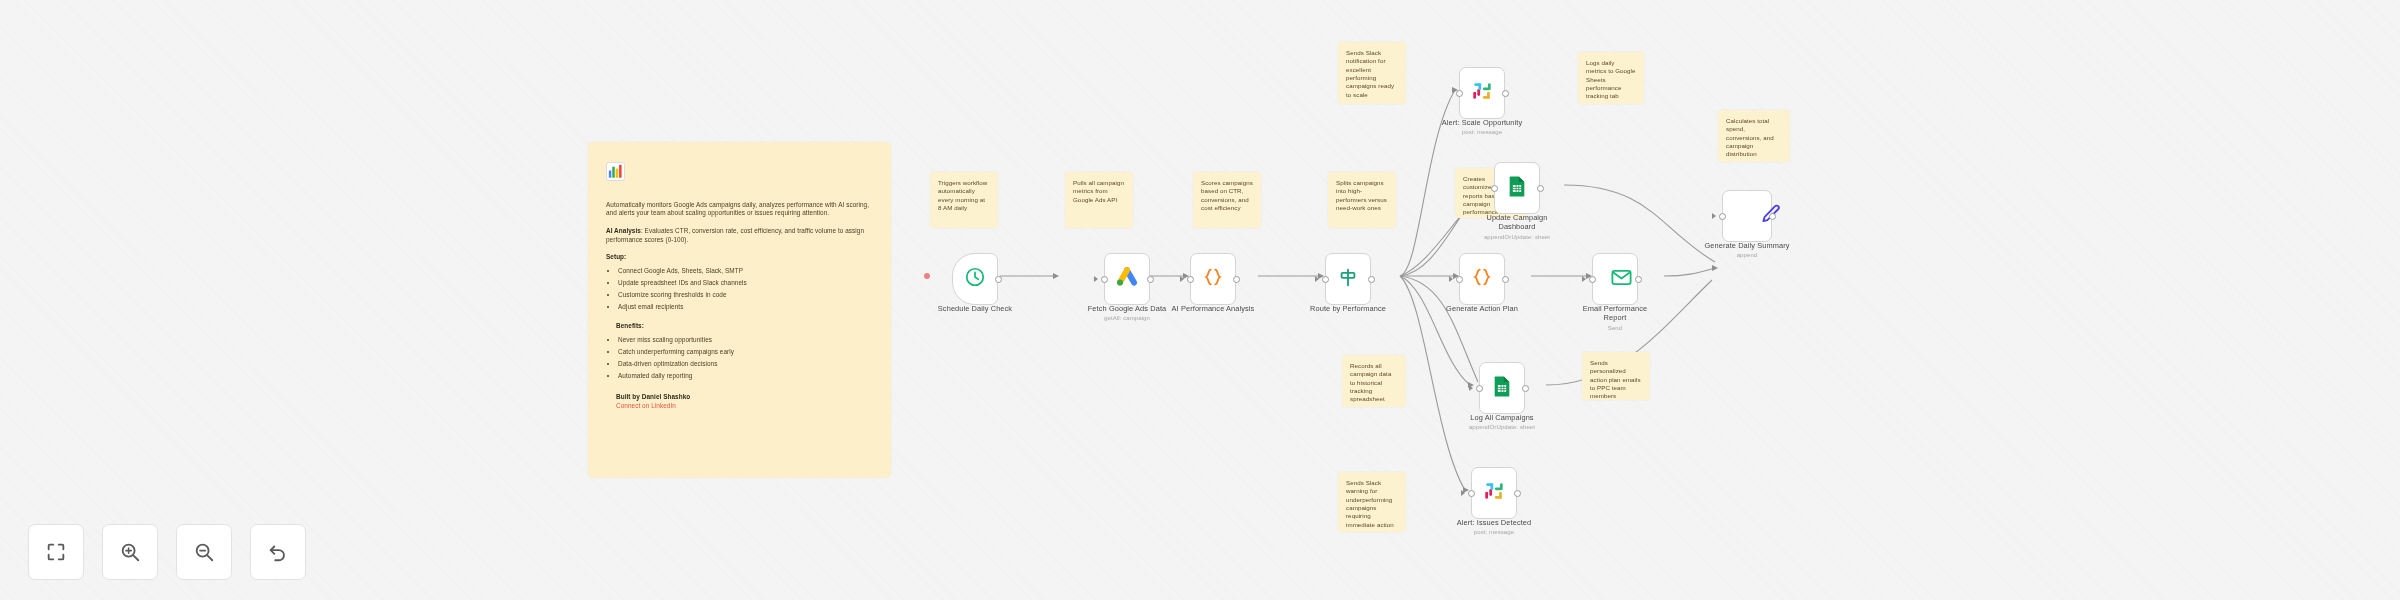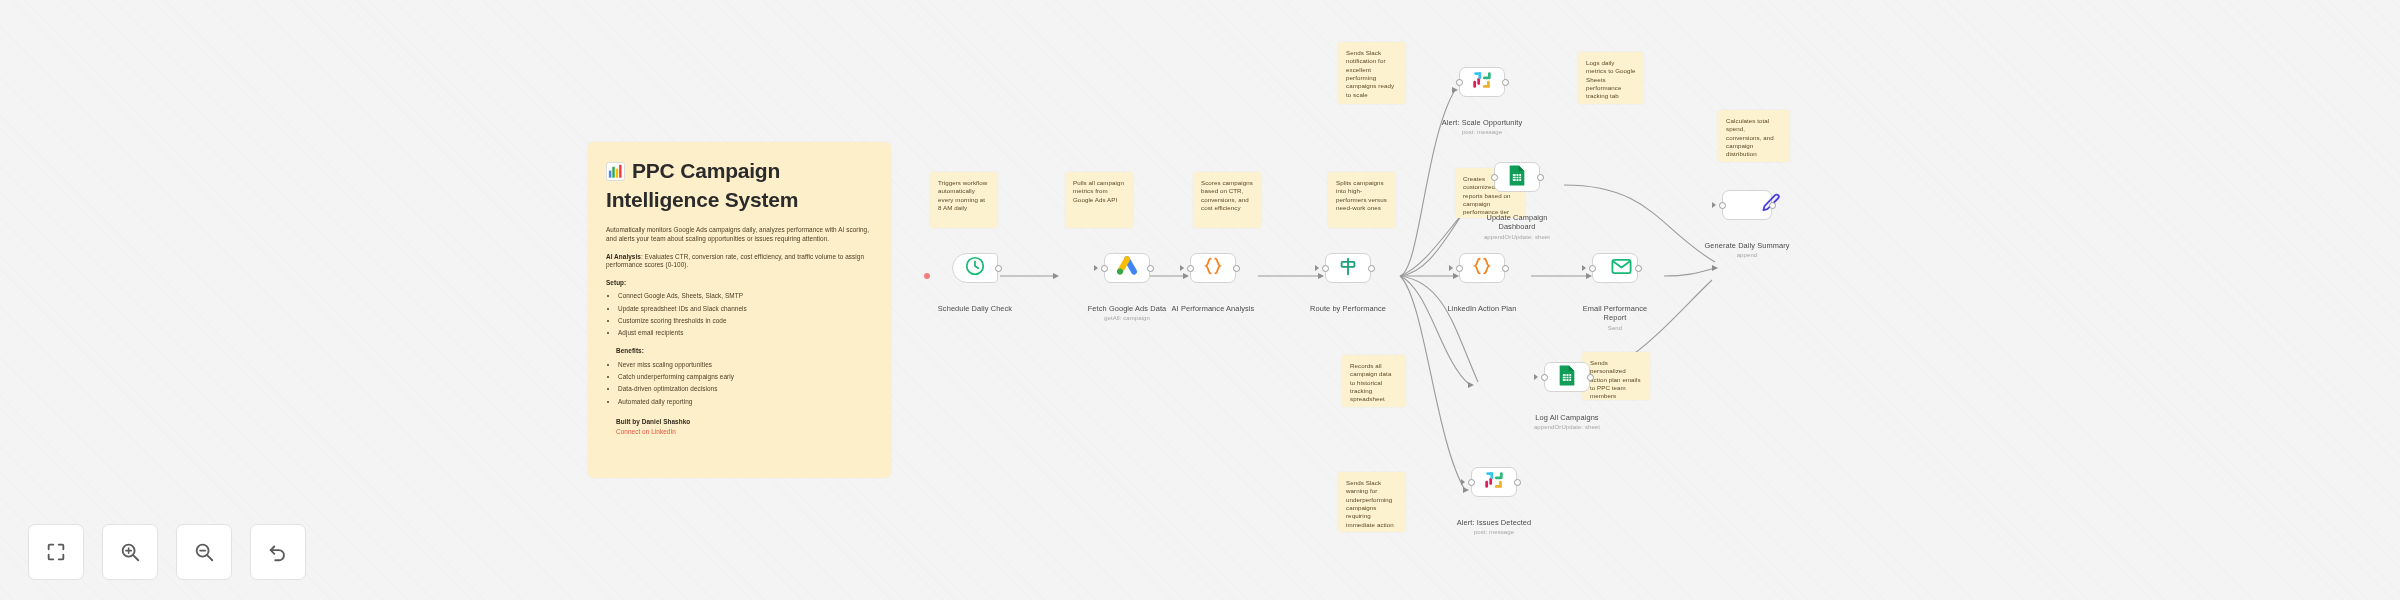--- a/index.html
+++ b/index.html
@@ -64,21 +64,21 @@
   .note-p b { color: #2f2a1c; }
   .note-h { margin: 0 0 5px 0; font-weight: 700; color: #2f2a1c; }
   .note-ul { margin: 0 0 10px 0; padding-left: 12px; }
   .note-ul li { margin-bottom: 3.5px; color: #4d4128; }
   .note-foot { margin-top: 12px; font-weight: 700; color: #2f2a1c; padding-left: 10px;}
   .note-link { display:block; color: #e8543f; text-decoration: none; font-weight:400; padding-left:10px; margin-top:1px;}
 
   
   .node {
     position: absolute;
-    width: 46px; height: 30px;
+    width: 46px; height: 52px;
     background: #ffffff;
     border: 1px solid #d4d4d4;
     border-radius: 7px;
     display: flex; align-items: center; justify-content: center;
   }
   .node.trigger {
     border-top-left-radius: 23px;
     border-bottom-left-radius: 23px;
   }
   .port {
@@ -189,21 +189,21 @@
   <div class="sticky big" style="left:588px; top:142px; width:303px; height:336px;">
     <span class="note-title">
       <span class="ttl-icon">
         <svg width="19" height="19" viewBox="0 0 20 20">
           <rect x="0.5" y="0.5" width="19" height="19" rx="2.5" fill="#ffffff" stroke="#d9d9d9"></rect>
           <rect x="3" y="9" width="2.6" height="7.5" fill="#4285f4"></rect>
           <rect x="6.6" y="5" width="2.6" height="11.5" fill="#34a853"></rect>
           <rect x="10.2" y="7" width="2.6" height="9.5" fill="#fbbc05"></rect>
           <rect x="13.8" y="3" width="2.6" height="13.5" fill="#ea4335"></rect>
         </svg>
-      </span><span>PPC Campaign Intelligence System</span>
+      </span>
     </span>
 
     <p class="note-p">Automatically monitors Google Ads campaigns daily, analyzes performance with AI scoring, and alerts your team about scaling opportunities or issues requiring attention.</p>
 
     <p class="note-p"><b>AI Analysis</b><span>: Evaluates CTR, conversion rate, cost efficiency, and traffic volume to assign performance scores (0-100).</span></p>
 
     <p class="note-h">Setup:</p>
     <ul class="note-ul">
       <li>Connect Google Ads, Sheets, Slack, SMTP</li>
       <li>Update spreadsheet IDs and Slack channels</li>
@@ -359,41 +359,41 @@
     <span class="arrow-in"></span>
     <span class="port in"></span>
     <span>
       <svg width="22" height="22" viewBox="0 0 24 24" fill="none" stroke="#f58220" stroke-width="2" stroke-linecap="round">
         <path d="M9.5 4 C6.5 4 7.5 10.5 4.5 12 C7.5 13.5 6.5 20 9.5 20"></path>
         <path d="M14.5 4 C17.5 4 16.5 10.5 19.5 12 C16.5 13.5 17.5 20 14.5 20"></path>
       </svg>
     </span>
     <span class="port out"></span>
     <div class="node-label">
-      <span>LinkedIn Action Plan</span>
+      <span>Generate Action Plan</span>
     </div>
   </div>
 
   <div class="node" style="left:1592px; top:253px;padding-left:12px;">
     <span class="arrow-in"></span>
     <span class="port in"></span>
     <span>
       <svg width="23" height="23" viewBox="0 0 24 24" fill="none" stroke="#17b978" stroke-width="1.9">
         <rect x="2.5" y="5" width="19" height="14" rx="2.2"></rect>
         <path d="M3.5 6.8 L12 13 L20.5 6.8" stroke-linecap="round" stroke-linejoin="round"></path>
       </svg>
     </span>
     <span class="port out"></span>
     <div class="node-label wrap">
       <span>Email Performance Report</span>
       <span class="node-sub">Send</span>
     </div>
   </div>
 
-  <div class="node" style="left:1544px; top:362px;">
+  <div class="node" style="left:1479px; top:362px;">
     <span class="arrow-in"></span>
     <span class="port in"></span>
     <span>
       <svg width="22" height="22" viewBox="0 0 24 24">
         <path d="M5 1.5 h9 l6 6 v15 a1 1 0 0 1-1 1 H5 a1 1 0 0 1-1-1 V2.5 a1 1 0 0 1 1-1 z" fill="#0f9d58"></path>
         <path d="M14 1.5 l6 6 h-6 z" fill="#0c8043"></path>
         <rect x="7.5" y="11" width="9" height="7.5" fill="#ffffff"></rect>
         <g stroke="#0f9d58" stroke-width="0.9">
           <path d="M7.5 13.5 H16.5 M7.5 16 H16.5 M11 11 V18.5 M14 11 V18.5"></path>
         </g>

